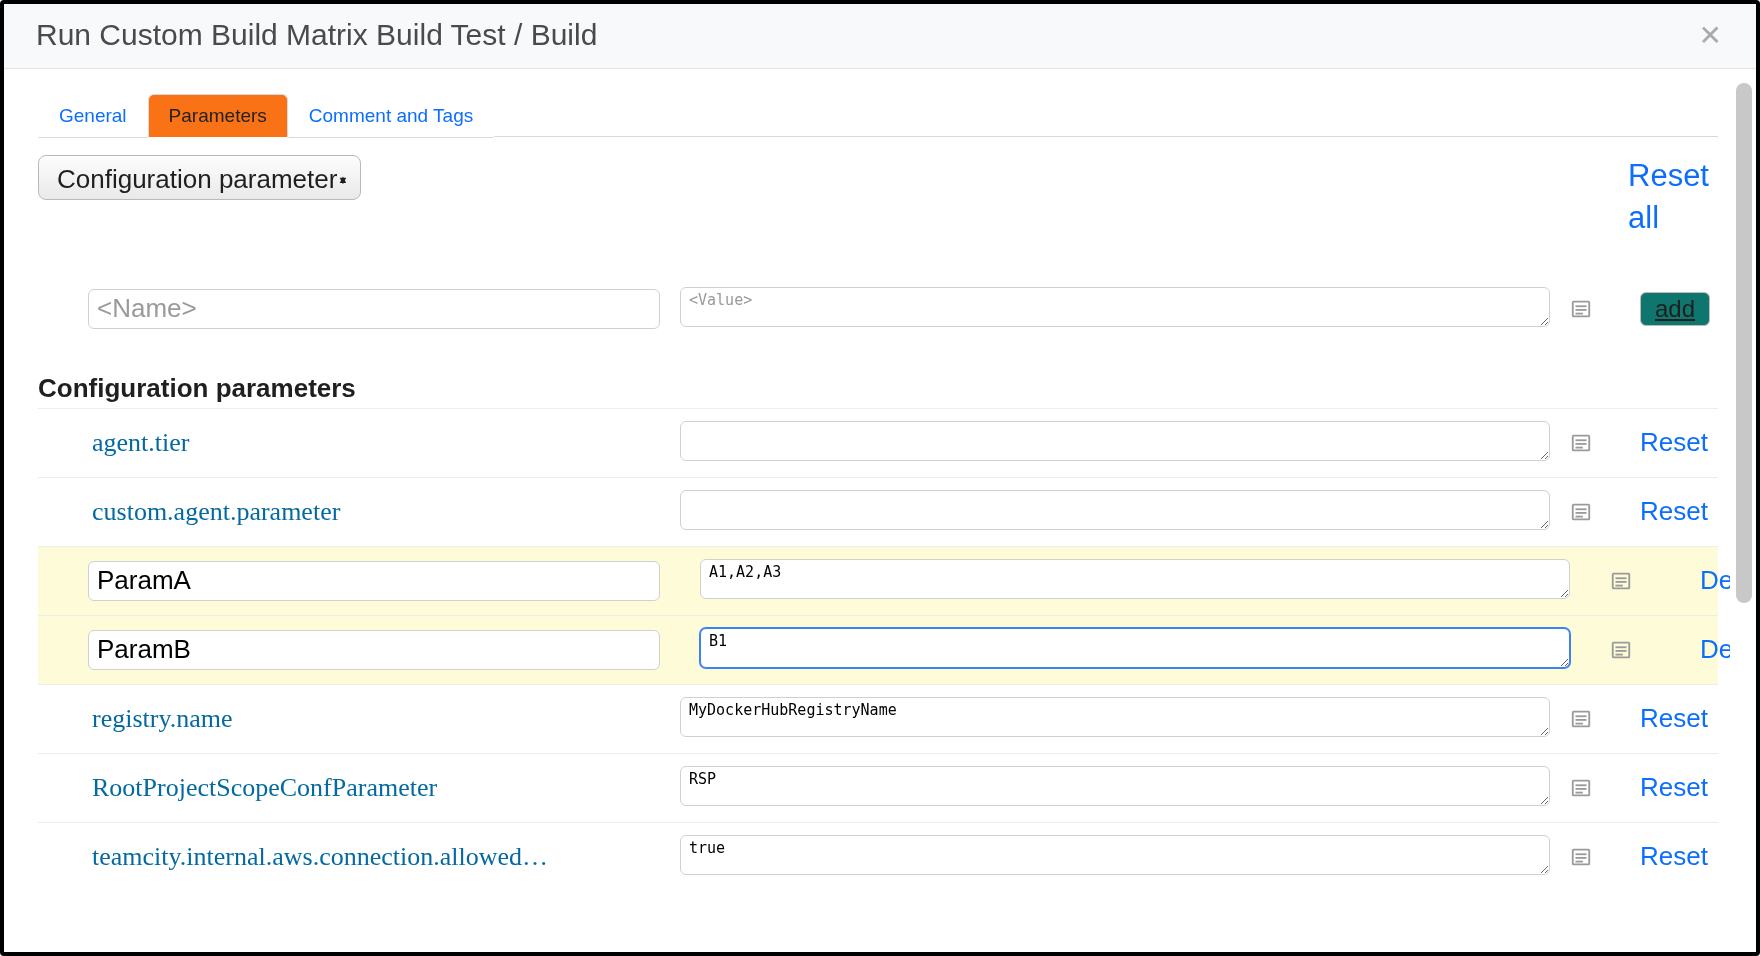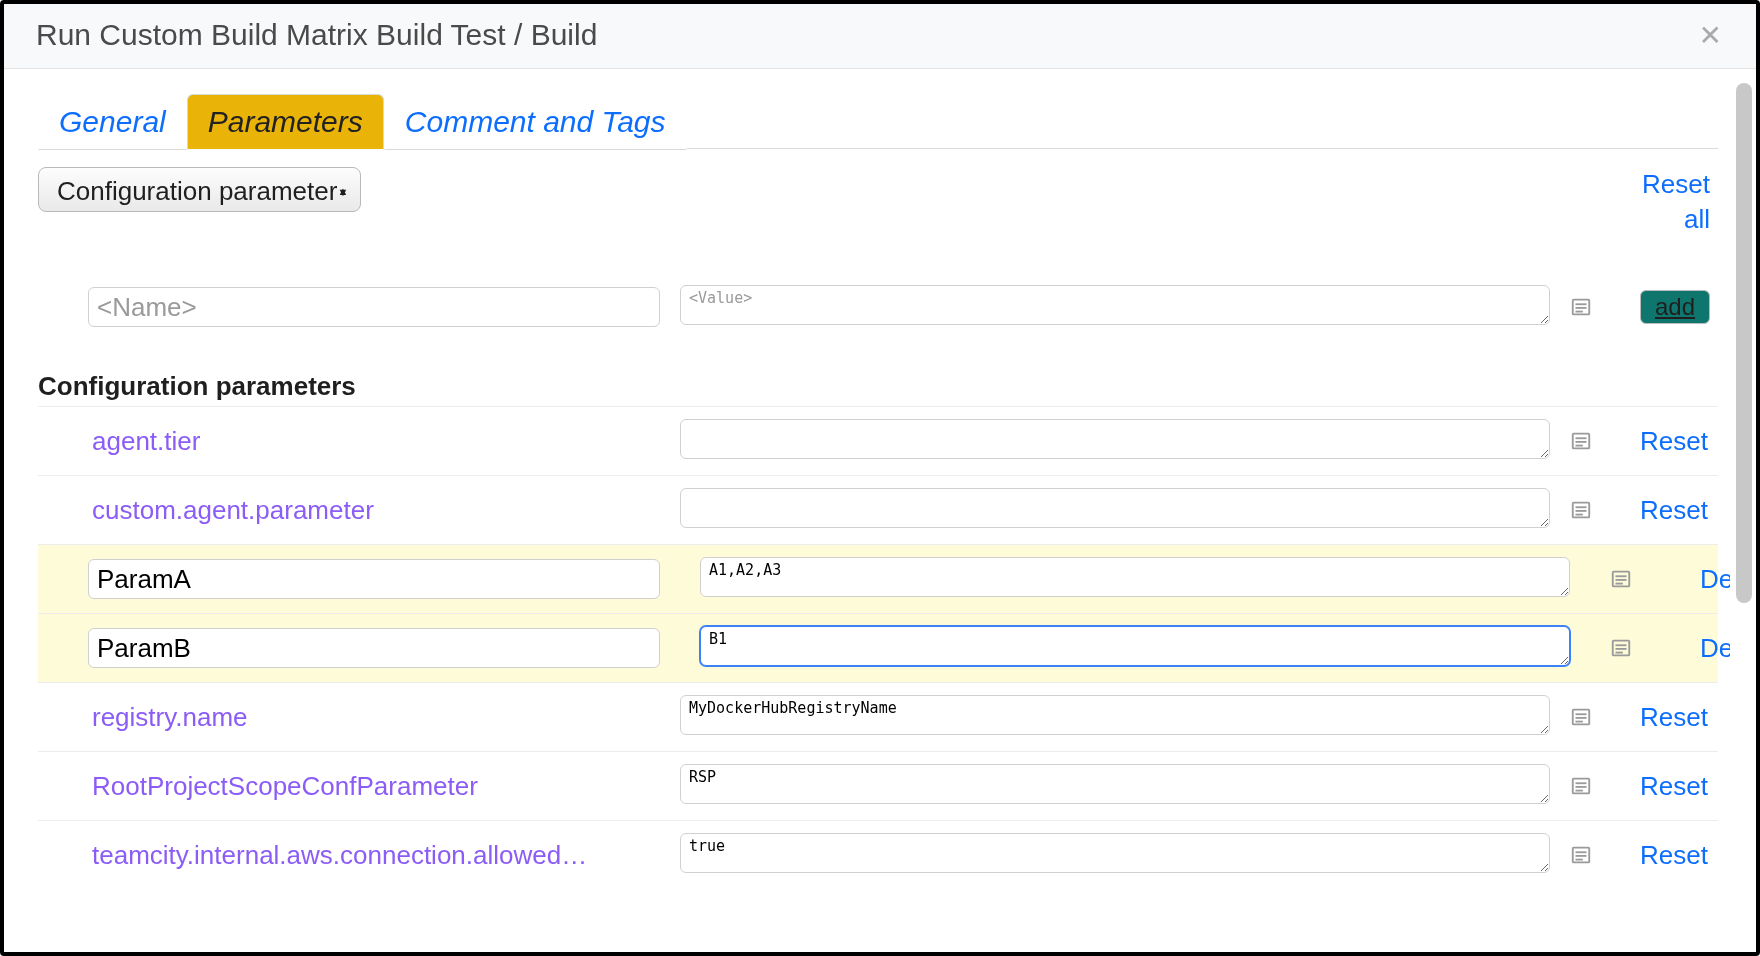--- a/index.html
+++ b/index.html
@@ -48,37 +48,36 @@
     flex: 1;
     padding: 24px 12px 0 34px;
     overflow-y: auto;
   }
   .tabs {
     display: flex;
     align-items: flex-end;
     margin-bottom: 18px;
   }
   .tab {
-    font-size: 30px;
+    font-size: 19px;
     padding: 10px 20px 10px 20px;
     color: #0d6efd;
     cursor: pointer;
     border: 1px solid transparent;
     border-bottom: 1px solid #d9d9d9;
     position: relative;
     top: 1px;
     background: transparent;
-    font-style: italic;
   }
   .tab.active {
     color: #222;
     border: 1px solid #d9d9d9;
     border-bottom: 1px solid #fff;
     border-radius: 6px 6px 0 0;
-    background: #eab308;
+    background: #f97316;
   }
   .tabs-spacer {
     flex: 1;
     border-bottom: 1px solid #d9d9d9;
     align-self: stretch;
   }
   .top-controls {
     display: flex;
     align-items: flex-start;
     margin-bottom: 36px;
@@ -93,22 +92,22 @@
     font-size: 26px;
     gap: 0;
     cursor: pointer;
   }
   .sort-arrows {
     display:inline-flex; flex-direction:column; line-height:0; font-size:11px; gap:1px;
   }
   .reset-all {
     margin-left: auto;
     color: #0d6efd;
-    font-size: 26px;
-    text-align: right;
+    font-size: 31px;
+    text-align: left;
     max-width: 90px;
     cursor: pointer;
     line-height: 1.35;
     padding-right: 8px;
   }
   .param-grid {
     width: 100%;
   }
   .param-row {
     display: grid;
@@ -119,25 +118,26 @@
     border-top: 1px solid #ededed;
   }
   .param-row.first { border-top: none; padding-left: 50px; }
   .param-row.highlight { background: #fdfbd8; gap: 40px; }
   .param-row.no-border { border-top: none; }
   .name-cell input.name-input,
   .name-label {
     font-size: 26px;
   }
   .name-label {
-    color: #8b5cf6;
+    color: #0369a1;
     padding-left: 4px;
     white-space: nowrap;
     overflow: hidden;
     text-overflow: ellipsis;
+    font-family: Liberation Serif, serif;
   }
   input.name-input {
     width: 100%;
     height: 40px;
     font-size: 24px;
     padding: 14px 8px;
     border: 1px solid #d0d0d0;
     border-radius: 6px;
     font-family: inherit;
   }

